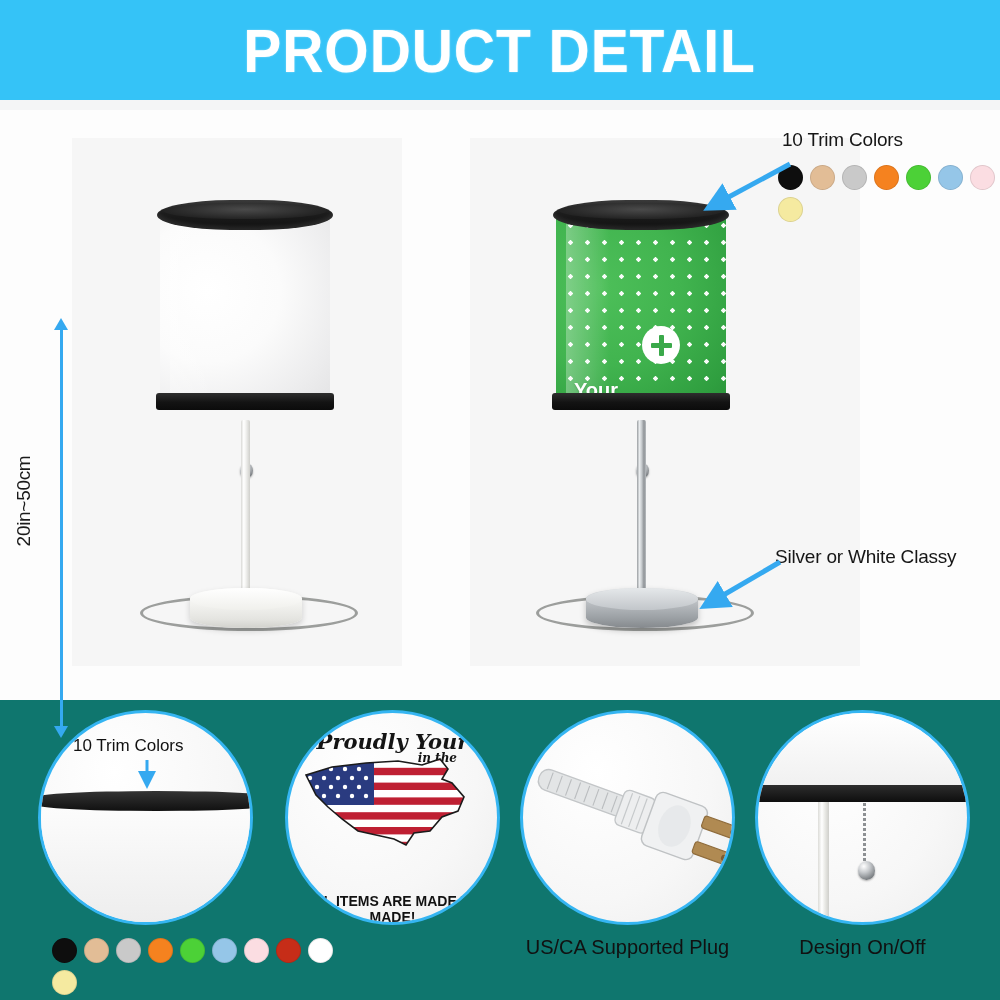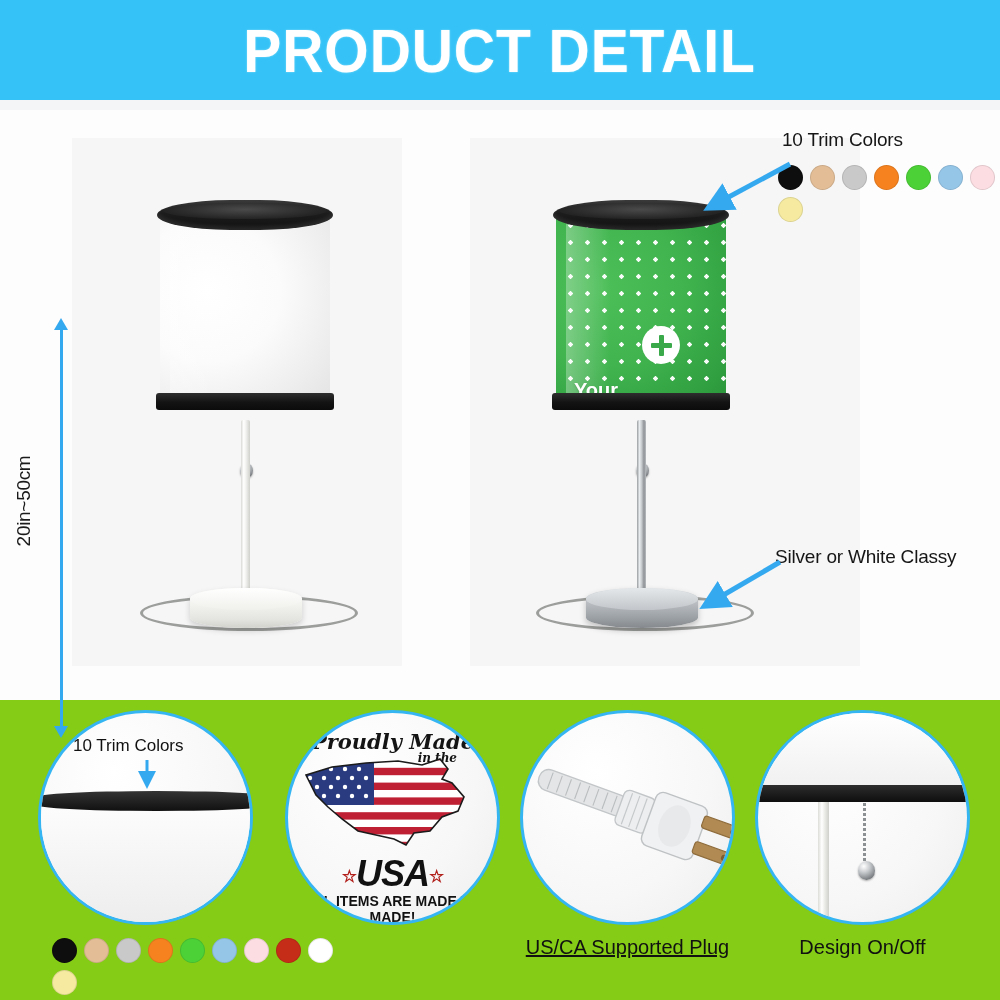--- a/index.html
+++ b/index.html
@@ -2,21 +2,21 @@
 <html><head>
 <meta charset="utf-8">
 <style>
   * { box-sizing: border-box; margin: 0; padding: 0; }
   html, body {
     width: 1000px; height: 1000px;
     background: #ffffff;
     font-family: "Liberation Sans", sans-serif;
     overflow: hidden;
   }
-  #page { position: relative; width: 1000px; height: 1000px; background:#84cc16; }
+  #page { position: relative; width: 1000px; height: 1000px; background:#0f766e; }
 
   
   .header-band {
     position: absolute; left: 0; top: 0; width: 1000px; height: 100px;
     background: #35c3f7;
     display: flex; align-items: center; justify-content: center;
   }
   .header-title {
     color: #ffffff;
     font-size: 62px;
@@ -375,21 +375,21 @@
         <div class="swatch" style="background: rgb(251, 221, 226);"></div>
         <div class="swatch" style="background: rgb(198, 45, 24);"></div>
         <div class="swatch" style="background: rgb(255, 255, 255);"></div>
       </div>
     <div class="swatch-row" id="swatch-row-bot2" style="left:52px;top:270px;">
         <div class="swatch" style="background: rgb(245, 234, 160);"></div>
       </div>
 
     <div class="circ" style="left:285px;top:10px;width:215px;height:215px;">
       <div class="usa-wrap">
-        <div class="usa-script">Proudly Made</div>
+        <div class="usa-script">Proudly Your</div>
         <div class="usa-inthe">in the</div>
         <svg class="usa-map" viewBox="0 0 172 96">
           <defs>
             <clipPath id="usclip">
               <path d="M4,22 L30,14 L64,10 L96,8 L120,12 L138,6 L146,16 L140,26 L150,30 L162,44
                        L156,58 L140,64 L128,78 L112,80 L104,92 L92,86 L74,82 L56,78 L40,66 L26,54
                        L14,42 Z"></path>
             </clipPath>
           </defs>
           <g clip-path="url(#usclip)">
@@ -427,23 +427,20 @@
                 <circle cx="22" cy="43" r="2.2"></circle>
               <circle cx="36" cy="43" r="2.2"></circle>
                 <circle cx="50" cy="43" r="2.2"></circle>
                 <circle cx="64" cy="43" r="2.2"></circle>
             </g>
           </g>
           <path d="M4,22 L30,14 L64,10 L96,8 L120,12 L138,6 L146,16 L140,26 L150,30 L162,44
                    L156,58 L140,64 L128,78 L112,80 L104,92 L92,86 L74,82 L56,78 L40,66 L26,54
                    L14,42 Z" fill="none" stroke="#1b1b1b" stroke-width="1.6"></path>
         </svg>
-        <div class="usa-big">
-          <span class="usa-star">☆</span><span>USA</span><span class="usa-star">☆</span>
-        </div>
         <div class="usa-sub">ALL ITEMS ARE MADE TO MADE!</div>
       </div>
     </div>
 
     <div class="circ" style="left:520px;top:10px;width:215px;height:215px;">
       <svg class="plug-wrap" viewBox="0 0 215 215">
         <g transform="rotate(20 107 107)">
           <rect x="8" y="88" width="96" height="22" rx="10" fill="#e3e5e6" stroke="#c3c6c8" stroke-width="1.4"></rect>
           <g stroke="#b9bcbe" stroke-width="1.1">
             <line x1="20" y1="90" x2="20" y2="108"></line>
@@ -463,21 +460,21 @@
           </g>
           <rect x="128" y="70" width="56" height="58" rx="8" fill="#f0f1f2" stroke="#bfc2c4" stroke-width="1.5"></rect>
           <ellipse cx="156" cy="99" rx="16" ry="22" fill="#e5e7e8" opacity=".8"></ellipse>
           <rect x="182" y="78" width="44" height="13" rx="3" fill="#b08a52" stroke="#8f6c3c" stroke-width="1.2"></rect>
           <rect x="182" y="106" width="44" height="13" rx="3" fill="#b08a52" stroke="#8f6c3c" stroke-width="1.2"></rect>
           <ellipse cx="216" cy="84.5" rx="4" ry="3.4" fill="#7b5c33"></ellipse>
           <ellipse cx="216" cy="112.5" rx="4" ry="3.4" fill="#7b5c33"></ellipse>
         </g>
       </svg>
     </div>
-    <div class="circ-caption" style="left:495px;top:236px;width:265px;text-decoration:underline;">US/CA Supported Plug</div>
+    <div class="circ-caption" style="left:495px;top:236px;width:265px;">US/CA Supported Plug</div>
 
     <div class="circ" style="left:755px;top:10px;width:215px;height:215px;">
       <div style="position:absolute;left:-8px;top:0;width:235px;height:80px;background:linear-gradient(180deg,#ffffff,#efefef);"></div>
       <div style="position:absolute;left:-14px;top:72px;width:250px;height:17px;background:linear-gradient(180deg,#2d2d2d,#0e0e0e);"></div>
       <div style="position:absolute;left:60px;top:89px;width:11px;height:126px;background:linear-gradient(90deg,#dcdcd8,#ffffff 35%,#e8e8e4 65%,#cfcfcb);"></div>
       <div class="chain" style="left:105px;top:90px;height:62px;"></div>
       <div class="chain-ball" style="left:100px;top:148px;width:17px;height:19px;"></div>
     </div>
     <div class="circ-caption" style="left:745px;top:236px;width:235px;">Design On/Off</div>
 

